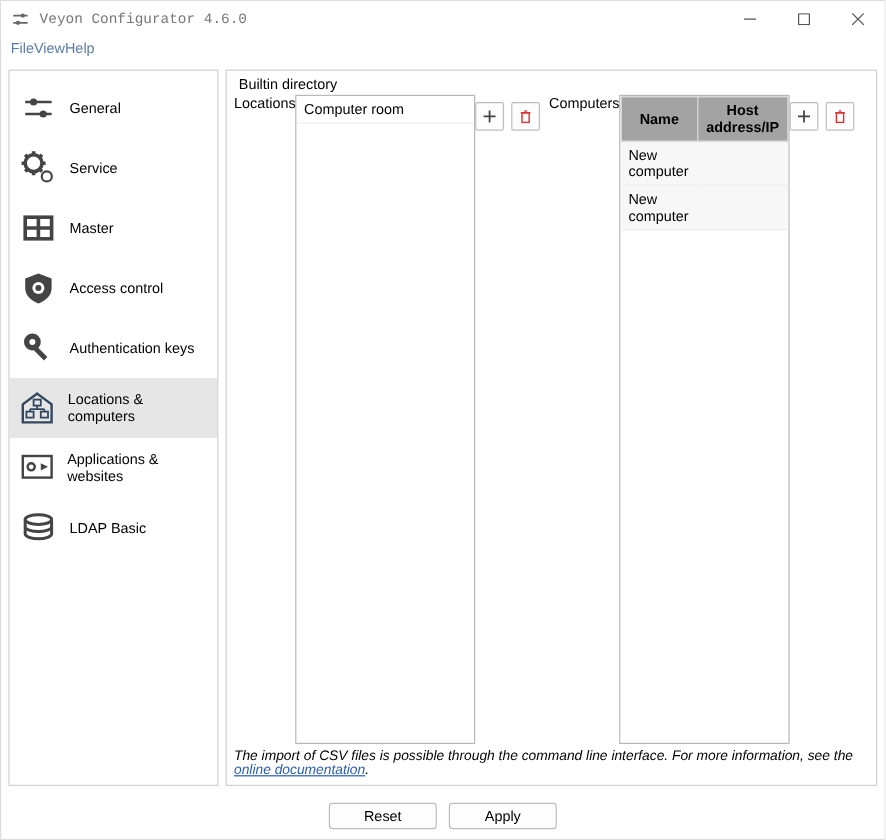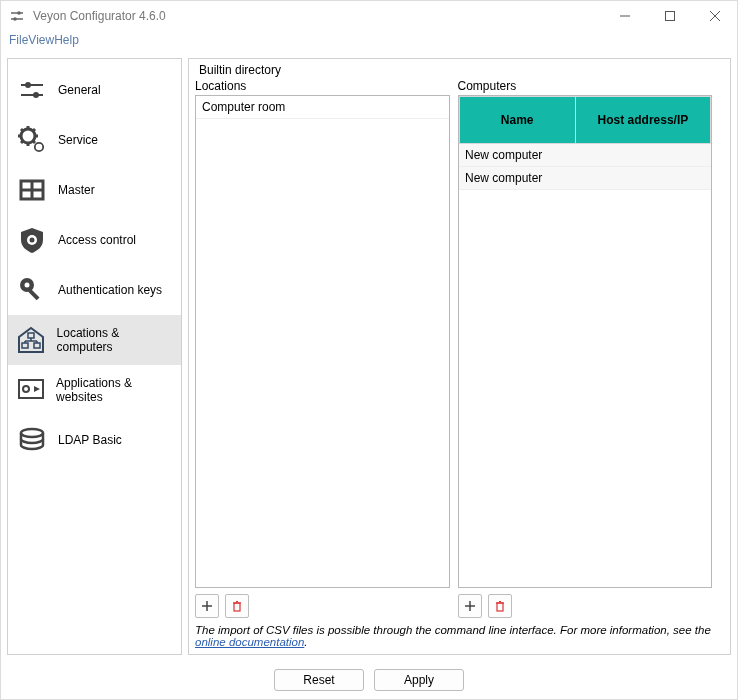--- a/index.html
+++ b/index.html
@@ -21,20 +21,21 @@
     flex-direction: column;
   }
   
   .titlebar {
     height: 30px;
     display: flex;
     align-items: center;
     padding: 0 0 0 8px;
     color: #777;
     background: #fff;
+    font-family: Liberation Mono, monospace;
   }
   .titlebar .app-icon {
     width: 16px; height: 16px;
     margin-right: 8px;
     display: flex; align-items: center; justify-content: center;
   }
   .titlebar .title { flex: 1; font-size: 12px; }
   .win-controls { display: flex; }
   .win-btn {
     width: 45px; height: 30px;
@@ -101,21 +102,21 @@
   .columns {
     flex: 1;
     display: flex;
     gap: 8px;
     margin-top: 10px;
     min-height: 0;
   }
   .col {
     flex: 1;
     display: flex;
-    flex-direction: column;
+    flex-direction: row;
     min-height: 0;
   }
   .col-label { font-size: 12px; margin-bottom: 2px; }
   .listbox {
     flex: 1;
     border: 1px solid #b8b8b8;
     background: #fff;
     min-height: 0;
     overflow: hidden;
   }
@@ -125,23 +126,23 @@
   }
   .tablebox {
     flex: 1;
     border: 1px solid #b8b8b8;
     background: #fff;
     min-height: 0;
     overflow: auto;
   }
   table { border-collapse: collapse; width: 100%; }
   th {
-    background: #14b8a6;
+    background: #a3a3a3;
     font-weight: bold;
-    padding: 16px 6px;
+    padding: 4px 6px;
     border: 1px solid #d8d8d8;
     font-size: 12px;
   }
   td {
     padding: 4px 6px;
     border-bottom: 1px solid #eee;
     background: #f7f7f7;
   }
   .btn-row {
     display: flex;

